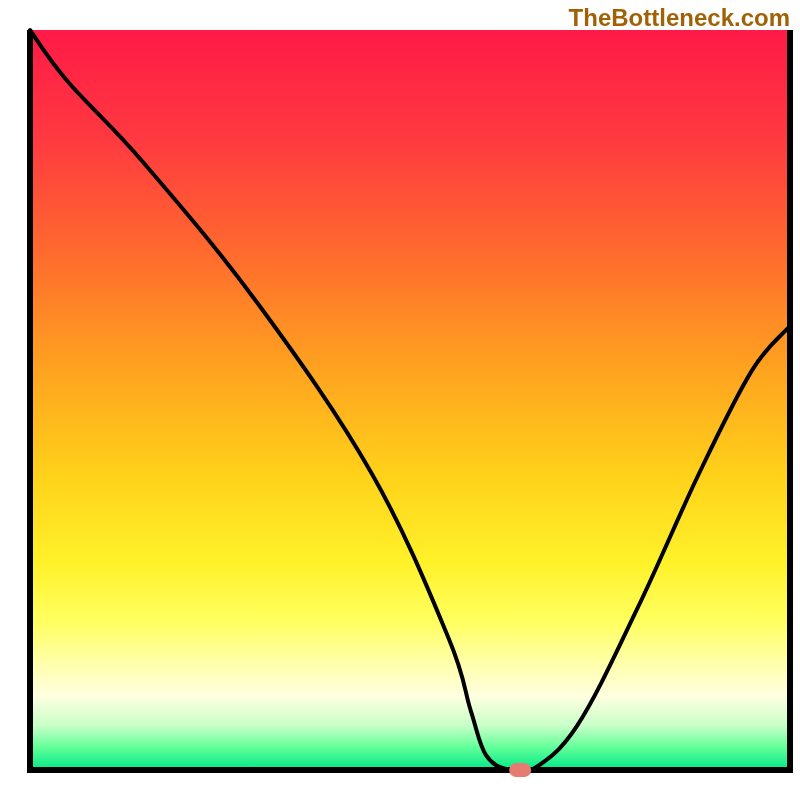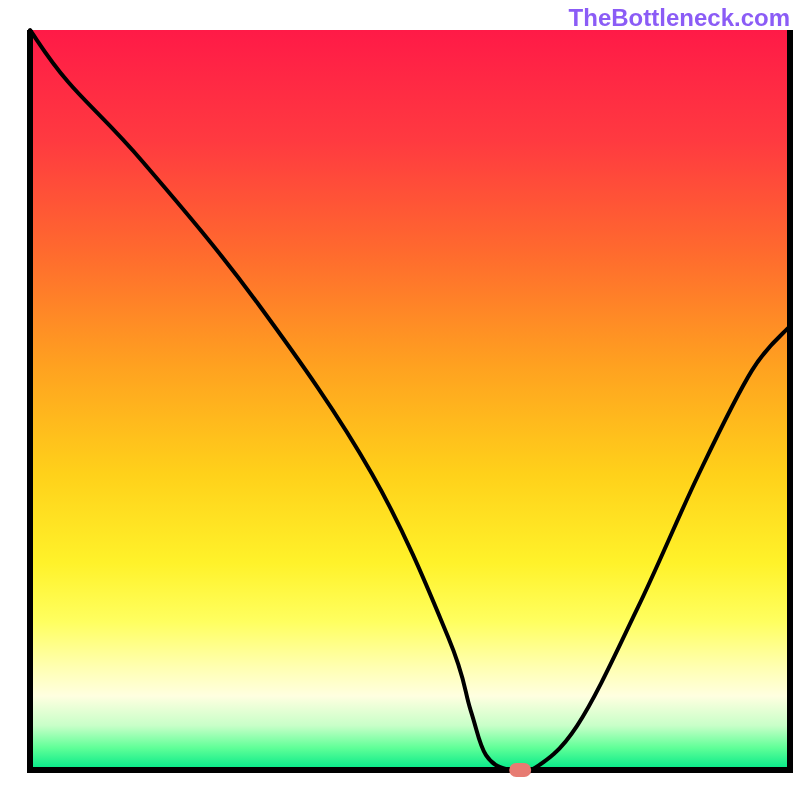--- a/index.html
+++ b/index.html
@@ -18,21 +18,21 @@
     height: 800px;
     box-sizing: border-box;
   }
   .watermark {
     position: absolute;
     top: 4px;
     right: 10px;
     font-family: Arial, Helvetica, sans-serif;
     font-size: 24px;
     font-weight: 600;
-    color: #8b5cf6;
+    color: #a16207;
     letter-spacing: 0px;
   }
   svg {
     display: block;
   }
 </style>
 </head>
 <body>
 
 <div class="frame">

